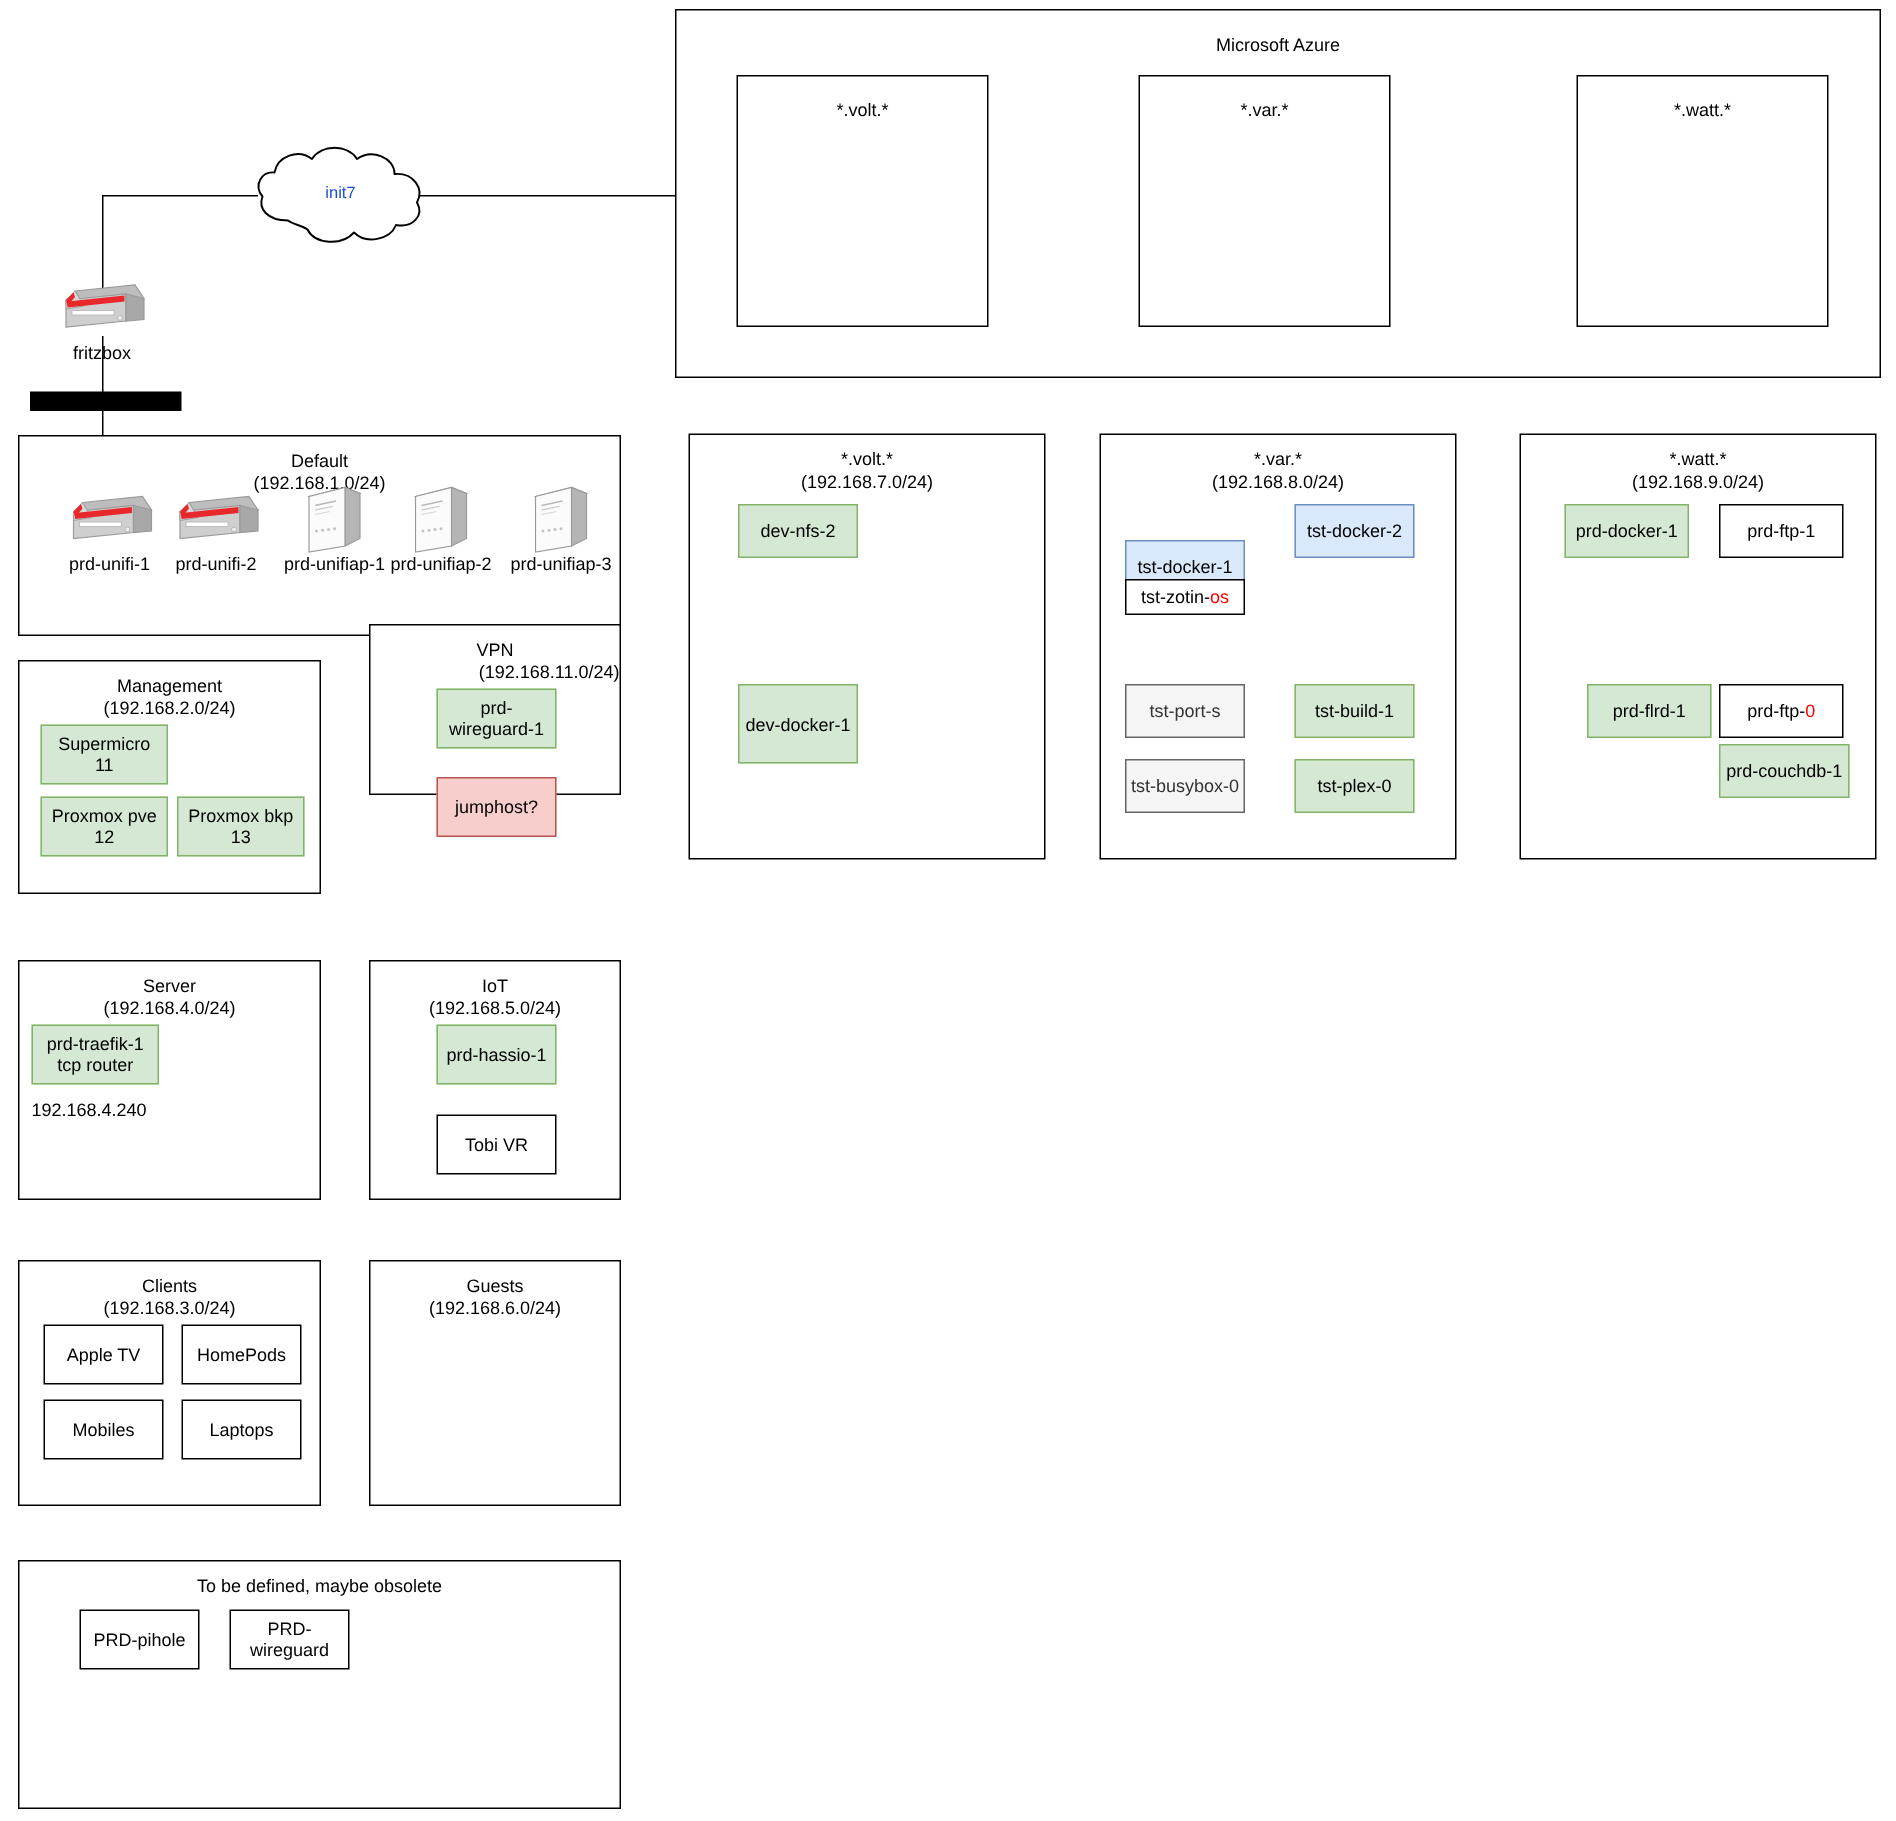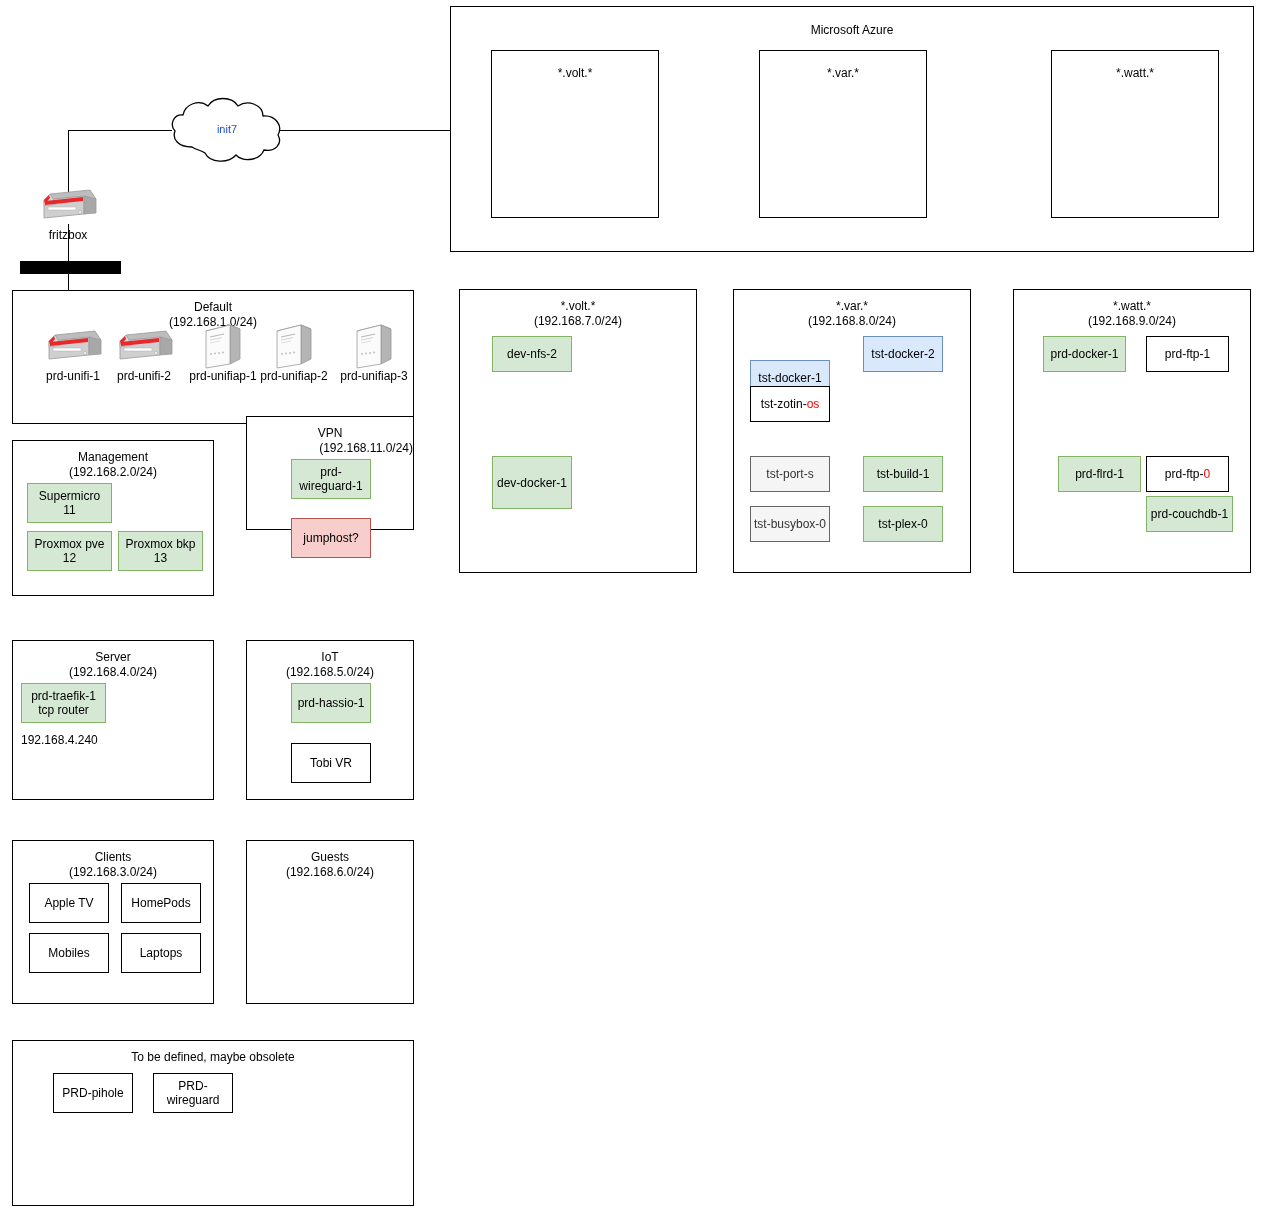--- a/index.html
+++ b/index.html
@@ -340,21 +340,21 @@
     <div class="node green" style="left:32px; top:166px; width:80px; height:53px;">dev-docker-1</div>
   </div>
 
   <div class="group" style="left:733px; top:289px; width:238px; height:284px;">
     <div class="group-title" style="top:9px;">*.var.*</div>
     <div class="group-title" style="top:24px;">(192.168.8.0/24)</div>
 
     <div class="node blue" style="left:16px; top:46px; width:80px; height:36px;margin-top:24px;">tst-docker-1</div>
     <div class="node blue" style="left:129px; top:46px; width:80px; height:36px;">tst-docker-2</div>
 
-    <div class="node plain" style="left:16px; top:96px; width:80px; height:36px;">
+    <div class="node plain" style="left:16px; top:96px; width:80px; height:24px;">
       <span>tst-zotin-</span><span class="hl-red">os</span>
     </div>
 
     <div class="node gray" style="left:16px; top:166px; width:80px; height:36px;">tst-port-s</div>
     <div class="node green" style="left:129px; top:166px; width:80px; height:36px;">tst-build-1</div>
     <div class="node gray" style="left:16px; top:216px; width:80px; height:36px;">tst-busybox-0</div>
     <div class="node green" style="left:129px; top:216px; width:80px; height:36px;">tst-plex-0</div>
   </div>
 
   <div class="group" style="left:1013px; top:289px; width:238px; height:284px;">

